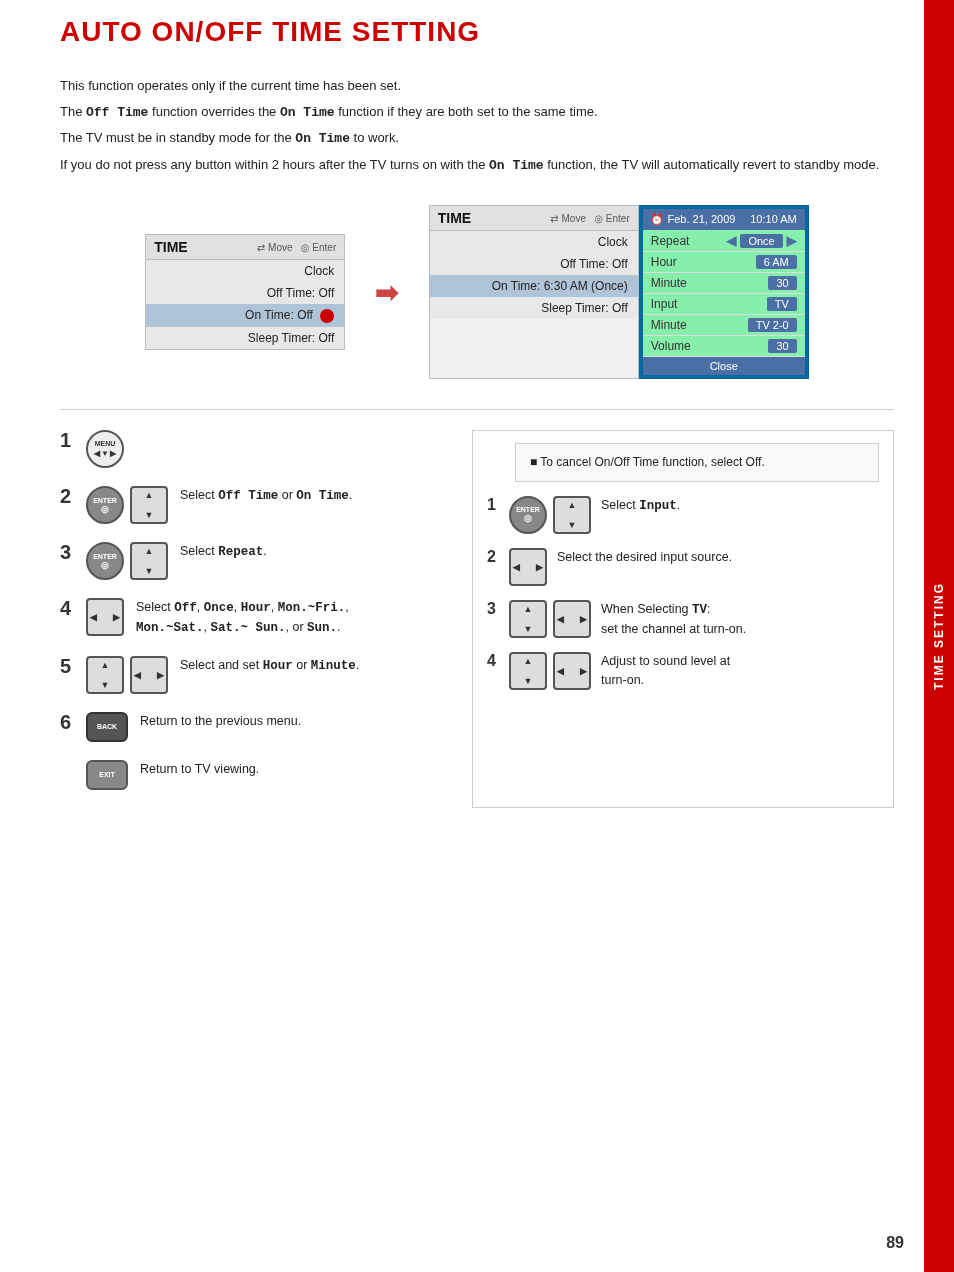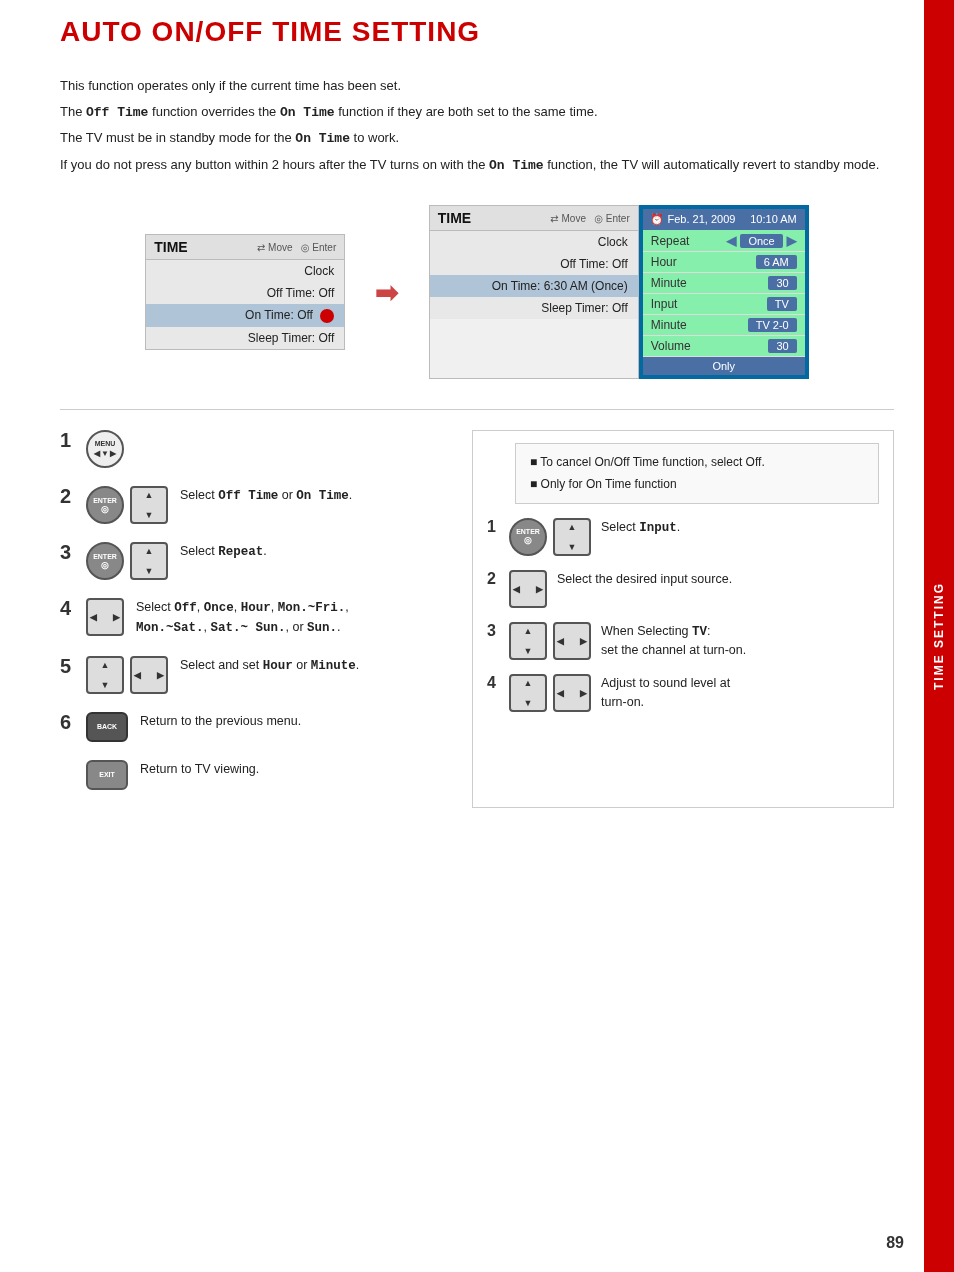--- a/index.html
+++ b/index.html
@@ -441,21 +441,21 @@
           <span class="p-value">TV</span>
         </div>
         <div class="popup-row">
           <span class="p-label">Minute</span>
           <span class="p-value">TV 2-0</span>
         </div>
         <div class="popup-row">
           <span class="p-label">Volume</span>
           <span class="p-value">30</span>
         </div>
-        <div class="popup-close">Only</div>
+        <div class="popup-close">Close</div>
       </div>
     </div>
   </div>
 
   <div class="steps-section">
     <div class="steps-columns">
 
       <div class="steps-left">
 
         <div class="step-item">
@@ -572,23 +572,20 @@
         </div>
 
       </div>
 
       <div class="steps-right">
 
         <div class="note-box">
           <p>
             ■ To cancel <span class="bold-mono">On/Off Time</span> function, select <span class="bold-mono">Off</span>.
           </p>
-          <p>
-            ■ Only for On Time function
-          </p>
         </div>
 
         <div class="sub-step">
           <span class="sub-step-number">1</span>
           <div class="step-buttons">
             <div class="btn-circle enter-btn">
               <span class="btn-label">ENTER</span>
               <span style="font-size:9px;color:#fff;">◎</span>
             </div>
             <div class="nav-pad">

